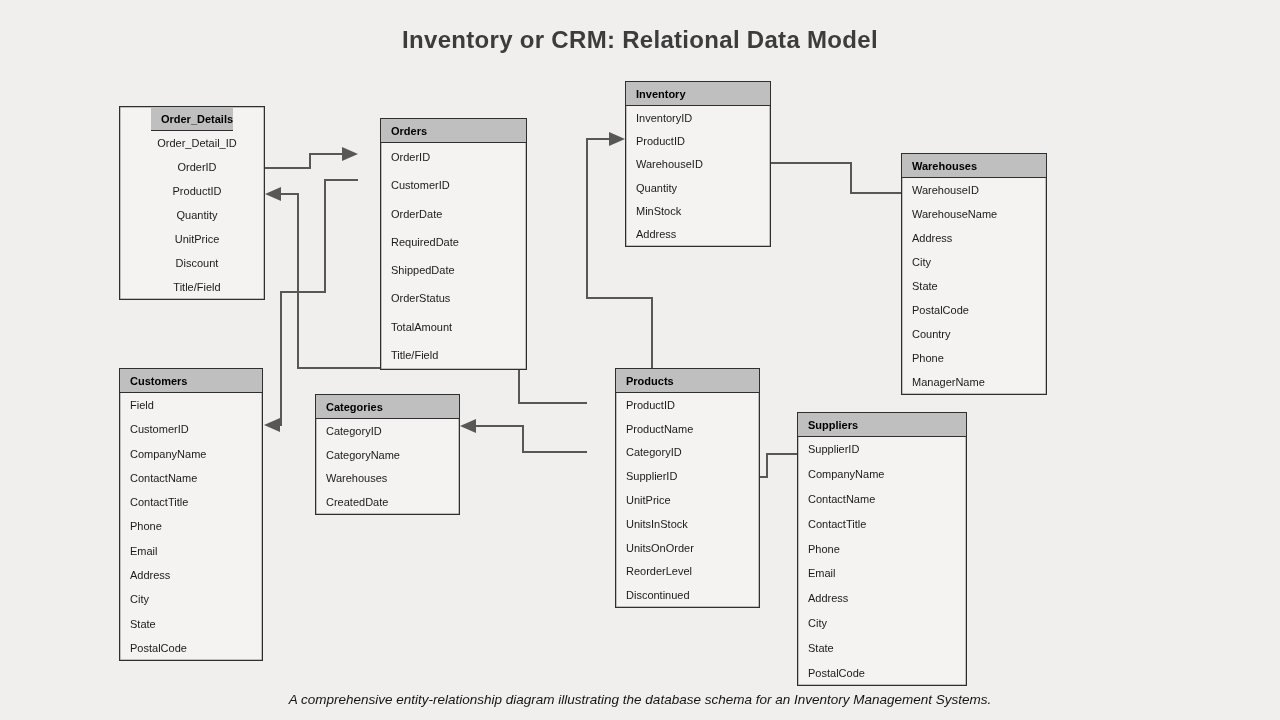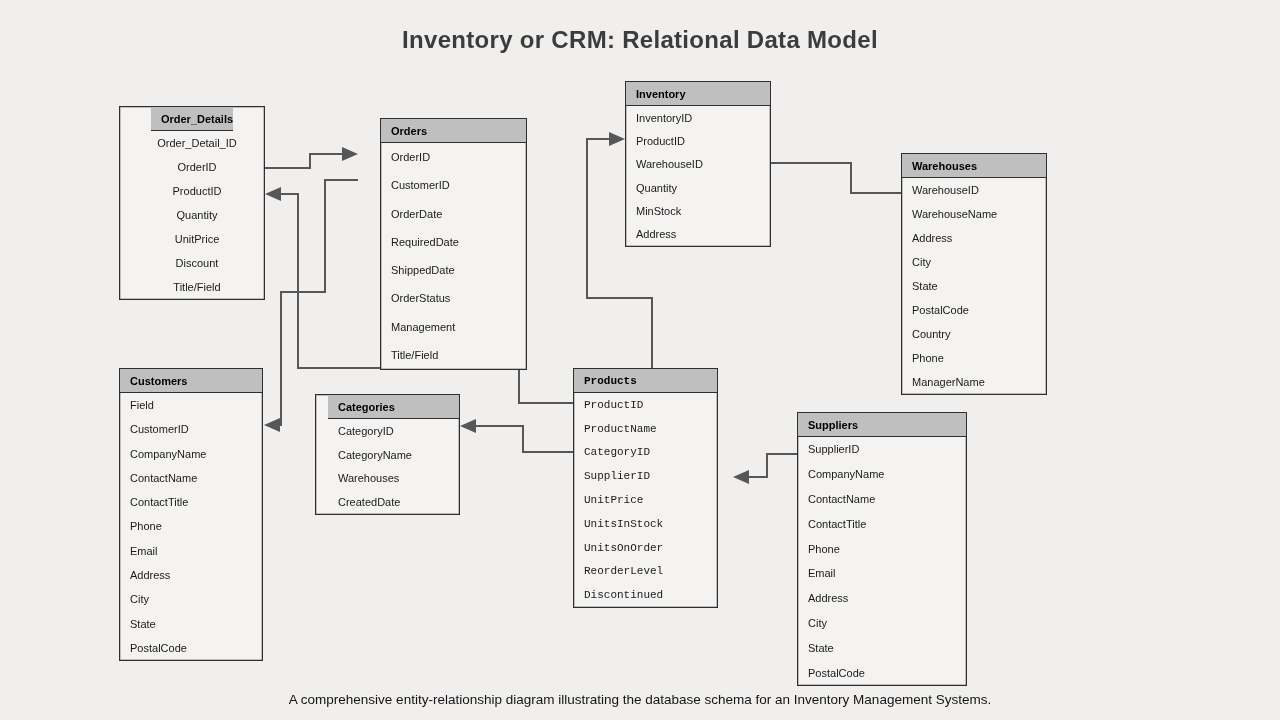--- a/index.html
+++ b/index.html
@@ -12,21 +12,21 @@
   }
   .page-title {
     position:absolute; top:26px; left:0; width:1280px;
     text-align:center;
     font-size:24px; font-weight:bold; color:#3c3c3c;
     letter-spacing:0.3px;
   }
   .page-caption {
     position:absolute; top:692px; left:0; width:1280px;
     text-align:center;
-    font-size:13.5px; color:#141414;
+    font-style:italic; font-size:13.5px; color:#141414;
   }
   .tables-layer, .connector-layer {
     position:absolute; top:0; left:0; width:1280px; height:720px;
   }
   .connector-layer { pointer-events:none; }
   .table-box {
     position:absolute;
     display:flex; flex-direction:column;
     background:#f4f3f2;
     border:1px solid #2f2f2f;
@@ -84,21 +84,21 @@
       <div class="table-row">Title/Field</div>
     </div>
     <div class="table-box" style="left: 380px; top: 118px; width: 147px; height: 252px;">
       <div class="table-header">Orders</div>
       <div class="table-row">OrderID</div>
       <div class="table-row">CustomerID</div>
       <div class="table-row">OrderDate</div>
       <div class="table-row">RequiredDate</div>
       <div class="table-row">ShippedDate</div>
       <div class="table-row">OrderStatus</div>
-      <div class="table-row">Management</div>
+      <div class="table-row">TotalAmount</div>
       <div class="table-row">Title/Field</div>
     </div>
     <div class="table-box" style="left: 625px; top: 81px; width: 146px; height: 166px;">
       <div class="table-header">Inventory</div>
       <div class="table-row">InventoryID</div>
       <div class="table-row">ProductID</div>
       <div class="table-row">WarehouseID</div>
       <div class="table-row">Quantity</div>
       <div class="table-row">MinStock</div>
       <div class="table-row">Address</div>
@@ -122,28 +122,28 @@
       <div class="table-row">CompanyName</div>
       <div class="table-row">ContactName</div>
       <div class="table-row">ContactTitle</div>
       <div class="table-row">Phone</div>
       <div class="table-row">Email</div>
       <div class="table-row">Address</div>
       <div class="table-row">City</div>
       <div class="table-row">State</div>
       <div class="table-row">PostalCode</div>
     </div>
-    <div class="table-box" style="left: 315px; top: 394px; width: 145px; height: 121px; padding-left: 12px;">
+    <div class="table-box" style="left: 315px; top: 394px; width: 145px; height: 121px;">
       <div class="table-header">Categories</div>
       <div class="table-row">CategoryID</div>
       <div class="table-row">CategoryName</div>
       <div class="table-row">Warehouses</div>
       <div class="table-row">CreatedDate</div>
     </div>
-    <div class="table-box" style="left: 573px; top: 368px; width: 145px; height: 240px; font-family: Liberation Mono, monospace;">
+    <div class="table-box" style="left: 615px; top: 368px; width: 145px; height: 240px;">
       <div class="table-header">Products</div>
       <div class="table-row">ProductID</div>
       <div class="table-row">ProductName</div>
       <div class="table-row">CategoryID</div>
       <div class="table-row">SupplierID</div>
       <div class="table-row">UnitPrice</div>
       <div class="table-row">UnitsInStock</div>
       <div class="table-row">UnitsOnOrder</div>
       <div class="table-row">ReorderLevel</div>
       <div class="table-row">Discontinued</div>

